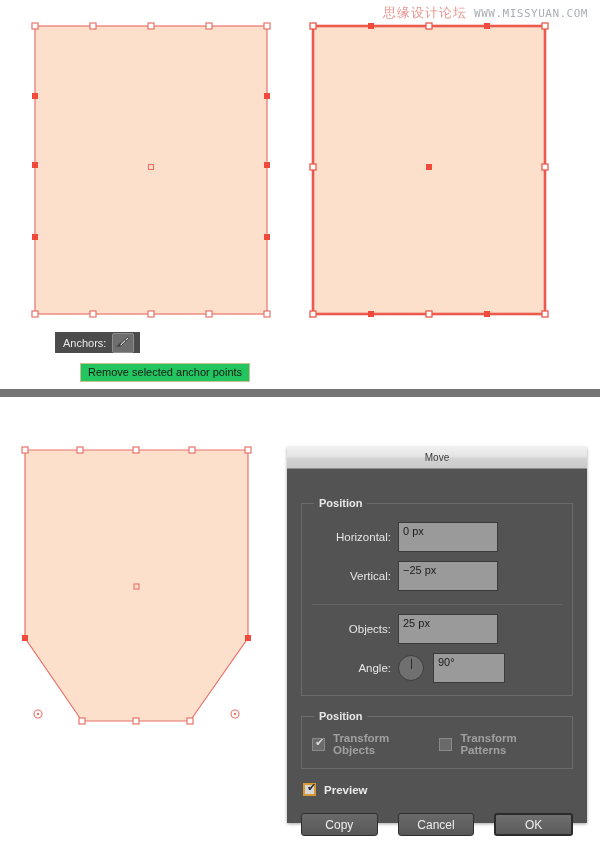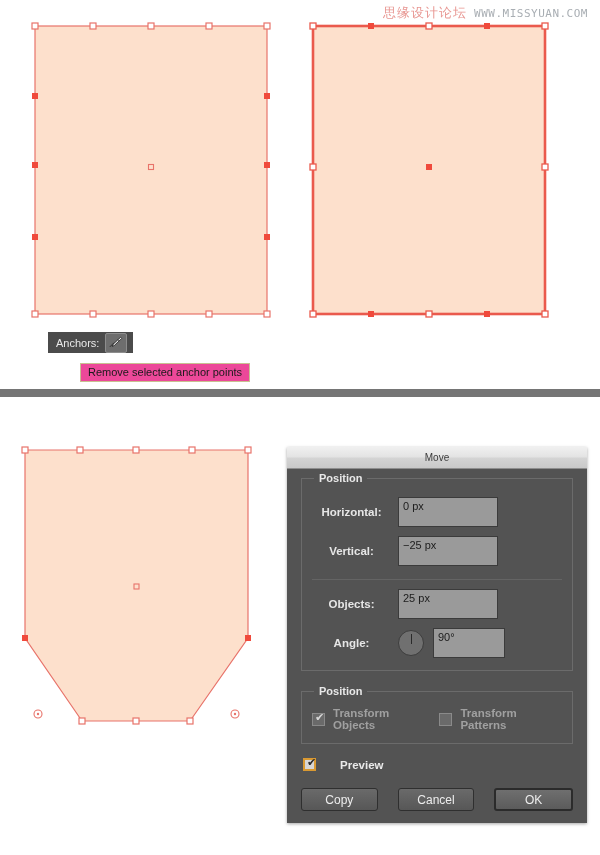--- a/index.html
+++ b/index.html
@@ -55,21 +55,21 @@
     left: 0;
     top: 389px;
     width: 600px;
     height: 8px;
     background: #757575;
   }
 
   
   .anchors-chip {
     position: absolute;
-    left: 48px;
+    left: 55px;
     top: 332px;
     height: 21px;
     background: #4b4b4b;
     display: flex;
     align-items: center;
     padding: 0 6px 0 8px;
     gap: 6px;
     box-sizing: border-box;
   }
   .anchors-chip-label {
@@ -85,21 +85,21 @@
     border-radius: 2px;
     display: flex;
     align-items: center;
     justify-content: center;
     box-sizing: border-box;
   }
   .tooltip-box {
     position: absolute;
     left: 80px;
     top: 363px;
-    background: #ec4899;
+    background: #22c55e;
     border: 1px solid #c8c091;
     padding: 2px 7px 3px 7px;
     font-size: 11px;
     color: #1a1a1a;
     font-family: "Liberation Sans", sans-serif;
     white-space: nowrap;
   }
 
   
   .move-dialog {
@@ -120,22 +120,23 @@
     display: flex;
     align-items: center;
     justify-content: center;
   }
   .dlg-title {
     font-size: 10px;
     color: #3b3b3b;
     font-weight: normal;
   }
   .dlg-body {
-    padding: 3px 14px 0 14px;
-    box-sizing: border-box;
+    padding: 18px 14px 0 14px;
+    box-sizing: border-box;
+    margin-top: 10px;
   }
 
   fieldset.group {
     border: 1px solid #6b6b6b;
     margin: 0 0 14px 0;
     padding: 4px 10px 12px 10px;
     box-sizing: border-box;
   }
   fieldset.group > legend {
     color: #e8e8e8;
@@ -145,25 +146,25 @@
     margin-left: 2px;
   }
 
   .field-row {
     display: flex;
     align-items: center;
     margin-top: 9px;
   }
   .field-label {
     width: 86px;
-    text-align: center;
+    text-align: right;
     padding-right: 7px;
     color: #e6e6e6;
     font-size: 11.5px;
-    font-weight: bold;
+    font-weight: normal;
     box-sizing: border-box;
   }
   .field-input {
     width: 100px;
     height: 30px;
     background: #9a9a9a;
     border: 1px solid #3b3b3b;
     color: #1c1c1c;
     font-size: 11px;
     line-height: 17px;
@@ -233,21 +234,21 @@
   .opt-label {
     color: #a0a0a0;
     font-size: 11.5px;
     font-weight: bold;
     margin-right: 16px;
   }
 
   .preview-row {
     display: flex;
     align-items: center;
-    gap: 24px;
+    gap: 8px;
     margin: 2px 0 0 2px;
   }
   .cbox.focus {
     border: 2px solid #d99932;
     background: #d6d6d6;
   }
   .cbox.focus::after {
     color: #2a2a2a;
     top: -4px;
   }

